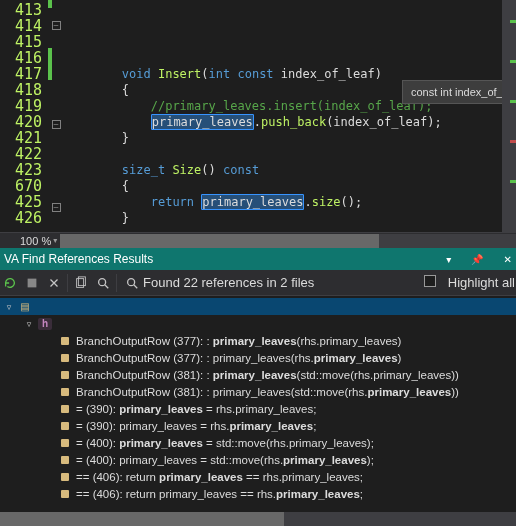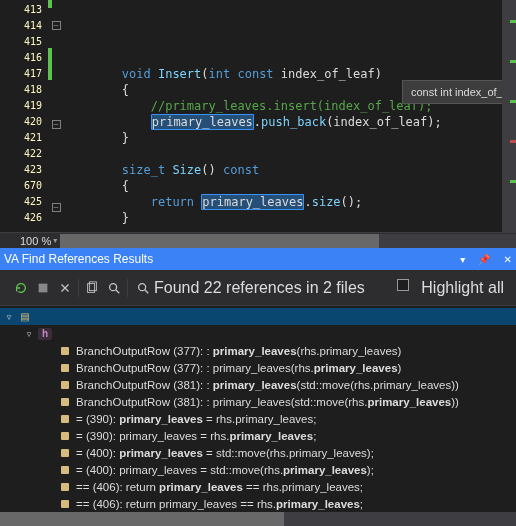--- a/index.html
+++ b/index.html
@@ -17,24 +17,24 @@
   .editor {
     flex: 0 0 auto;
     height: 232px;
     display: flex;
     background: #1e1e1e;
     position: relative;
   }
   .gutter {
     flex: 0 0 48px;
     background: #1e1e1e;
-    color: #fef9c3;
+    color: #bef264;
     text-align: right;
     padding-right: 6px;
-    font-size: 10px;
+    font-size: 15px;
     line-height: 16px;
     padding-top: 2px;
   }
   .gutter .ln { height: 16px; }
   .fold-col {
     flex: 0 0 16px;
     background: #1e1e1e;
     line-height: 16px;
     font-size: 10px;
     color: #808080;
@@ -56,21 +56,21 @@
     position: absolute;
     left: 48px;
     top: 0;
     width: 4px;
     height: 100%;
     pointer-events: none;
   }
   .marker { position: absolute; width: 4px; background: #5bc24c; }
   .kw   { color: #569cd6; }
   .type { color: #569cd6; }
-  .fn   { color: #7dd3fc; text-align: right; }
+  .fn   { color: #bef264; text-align: right; }
   .id   { color: #dcdcdc; }
   .comment { color: #57a64a; }
   .hl-sym {
     background: #264f78;
     border: 1px solid #3794ff;
     padding: 0 0;
     border-radius: 1px;
   }
   .tooltip {
     position: absolute;
@@ -121,40 +121,40 @@
   
   .panel {
     flex: 1 1 auto;
     display: flex;
     flex-direction: column;
     background: #252526;
     min-height: 0;
   }
   .panel-title {
     height: 22px;
-    background: #3b82f6;
+    background: #0f766e;
     display: flex;
     align-items: center;
     padding: 0 4px;
     font-family: 'Segoe UI', sans-serif;
     font-size: 12px;
     color: #fff;
-    gap: 13px;
+    gap: 20px;
   }
   .panel-title .spacer { flex: 1 1 auto; }
   .panel-title .ticon { font-size: 10px; cursor: pointer; }
   .toolbar {
-    height: 36px;
+    height: 26px;
     background: #2d2d30;
     display: flex;
     align-items: center;
-    padding: 0 12px;
+    padding: 0 1px;
     gap: 4px;
     font-family: 'Segoe UI', sans-serif;
-    font-size: 16px;
+    font-size: 13px;
     color: #dcdcdc;
     border-bottom: 1px solid #3e3e42;
   }
   .tbtn {
     width: 18px; height: 18px;
     display: flex; align-items: center; justify-content: center;
     color: #c5c5c5;
     font-size: 12px;
     cursor: pointer;
   }

